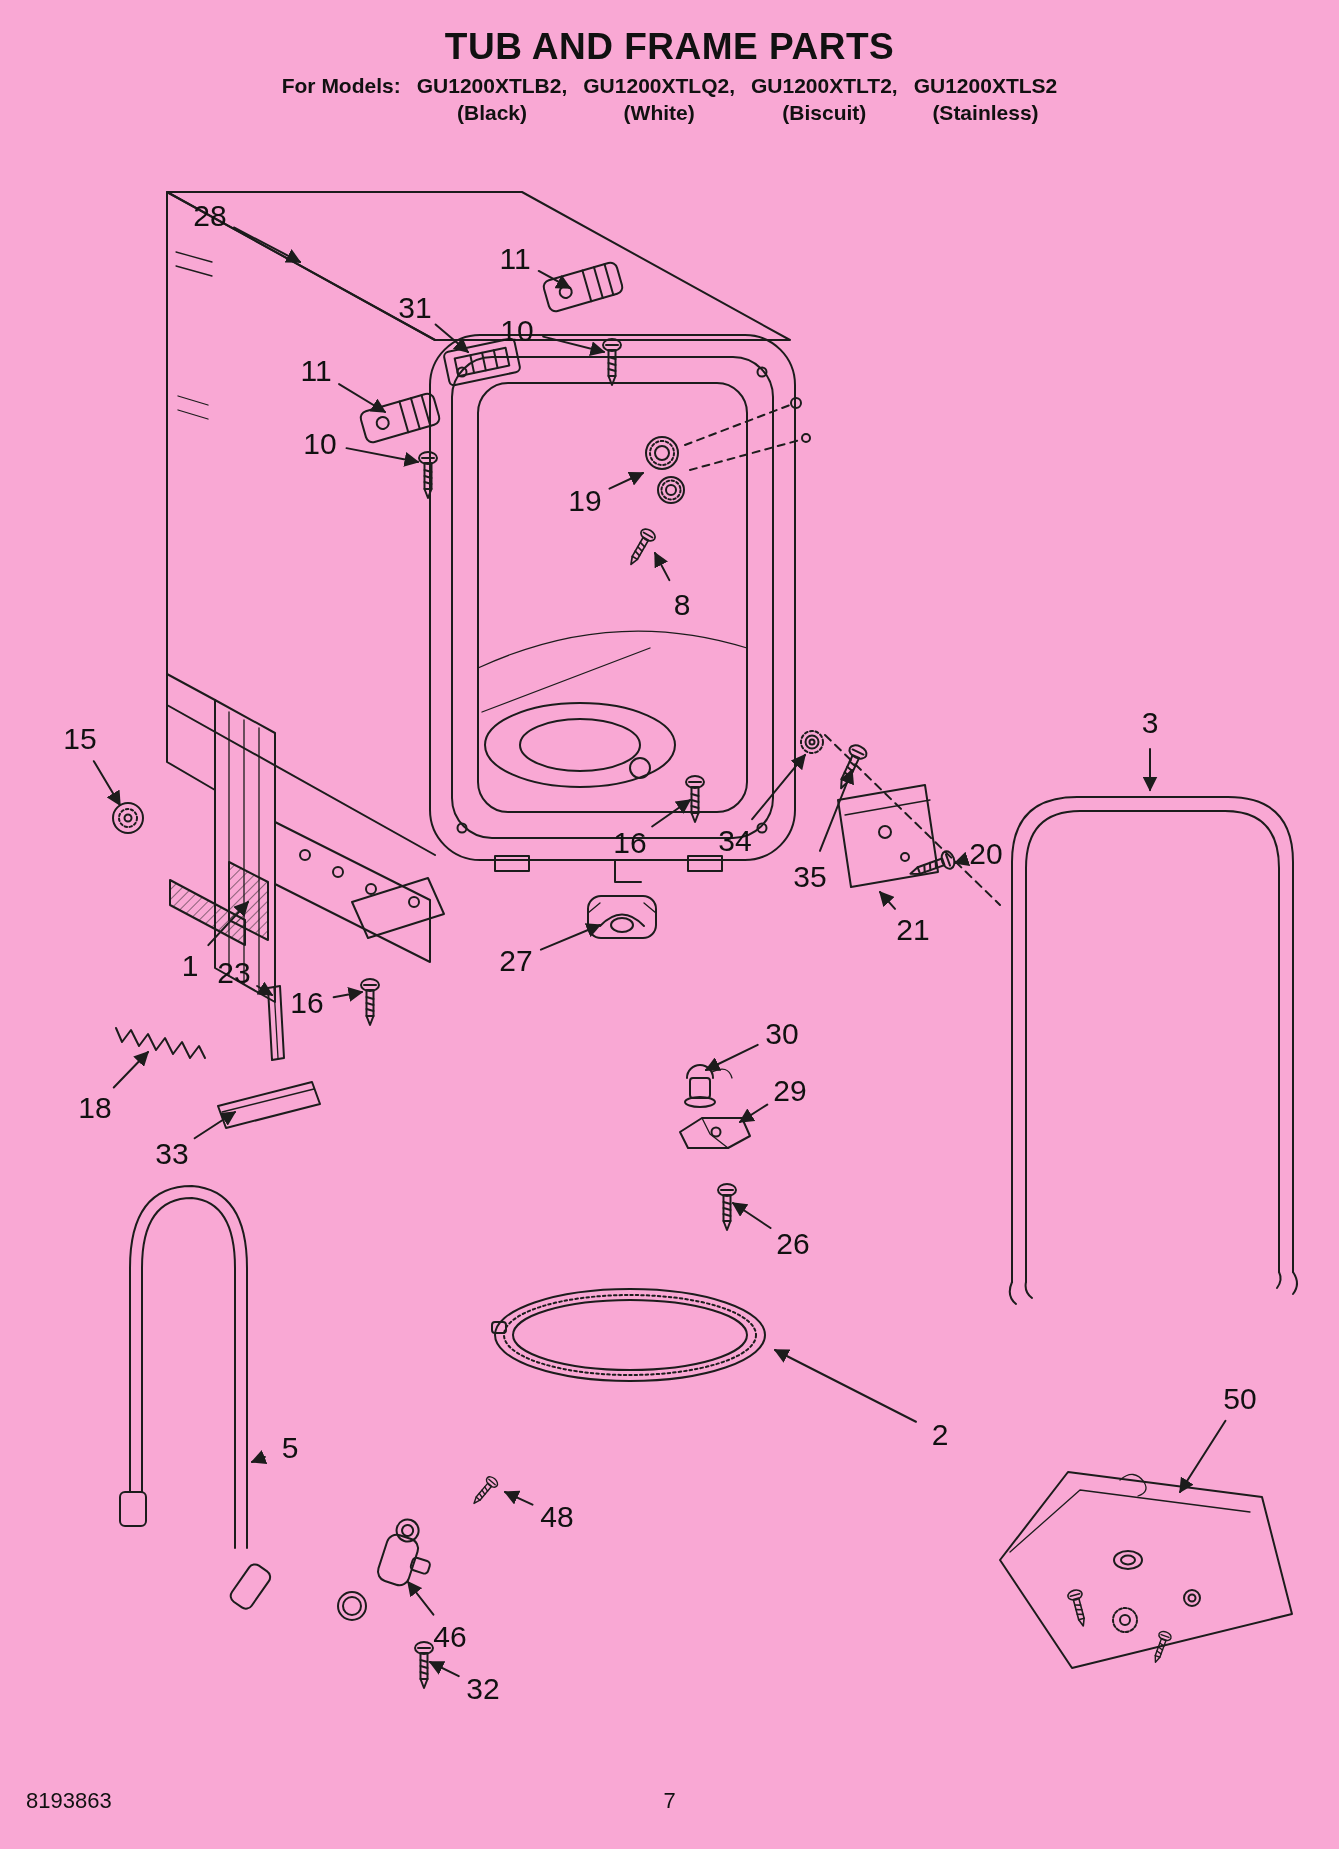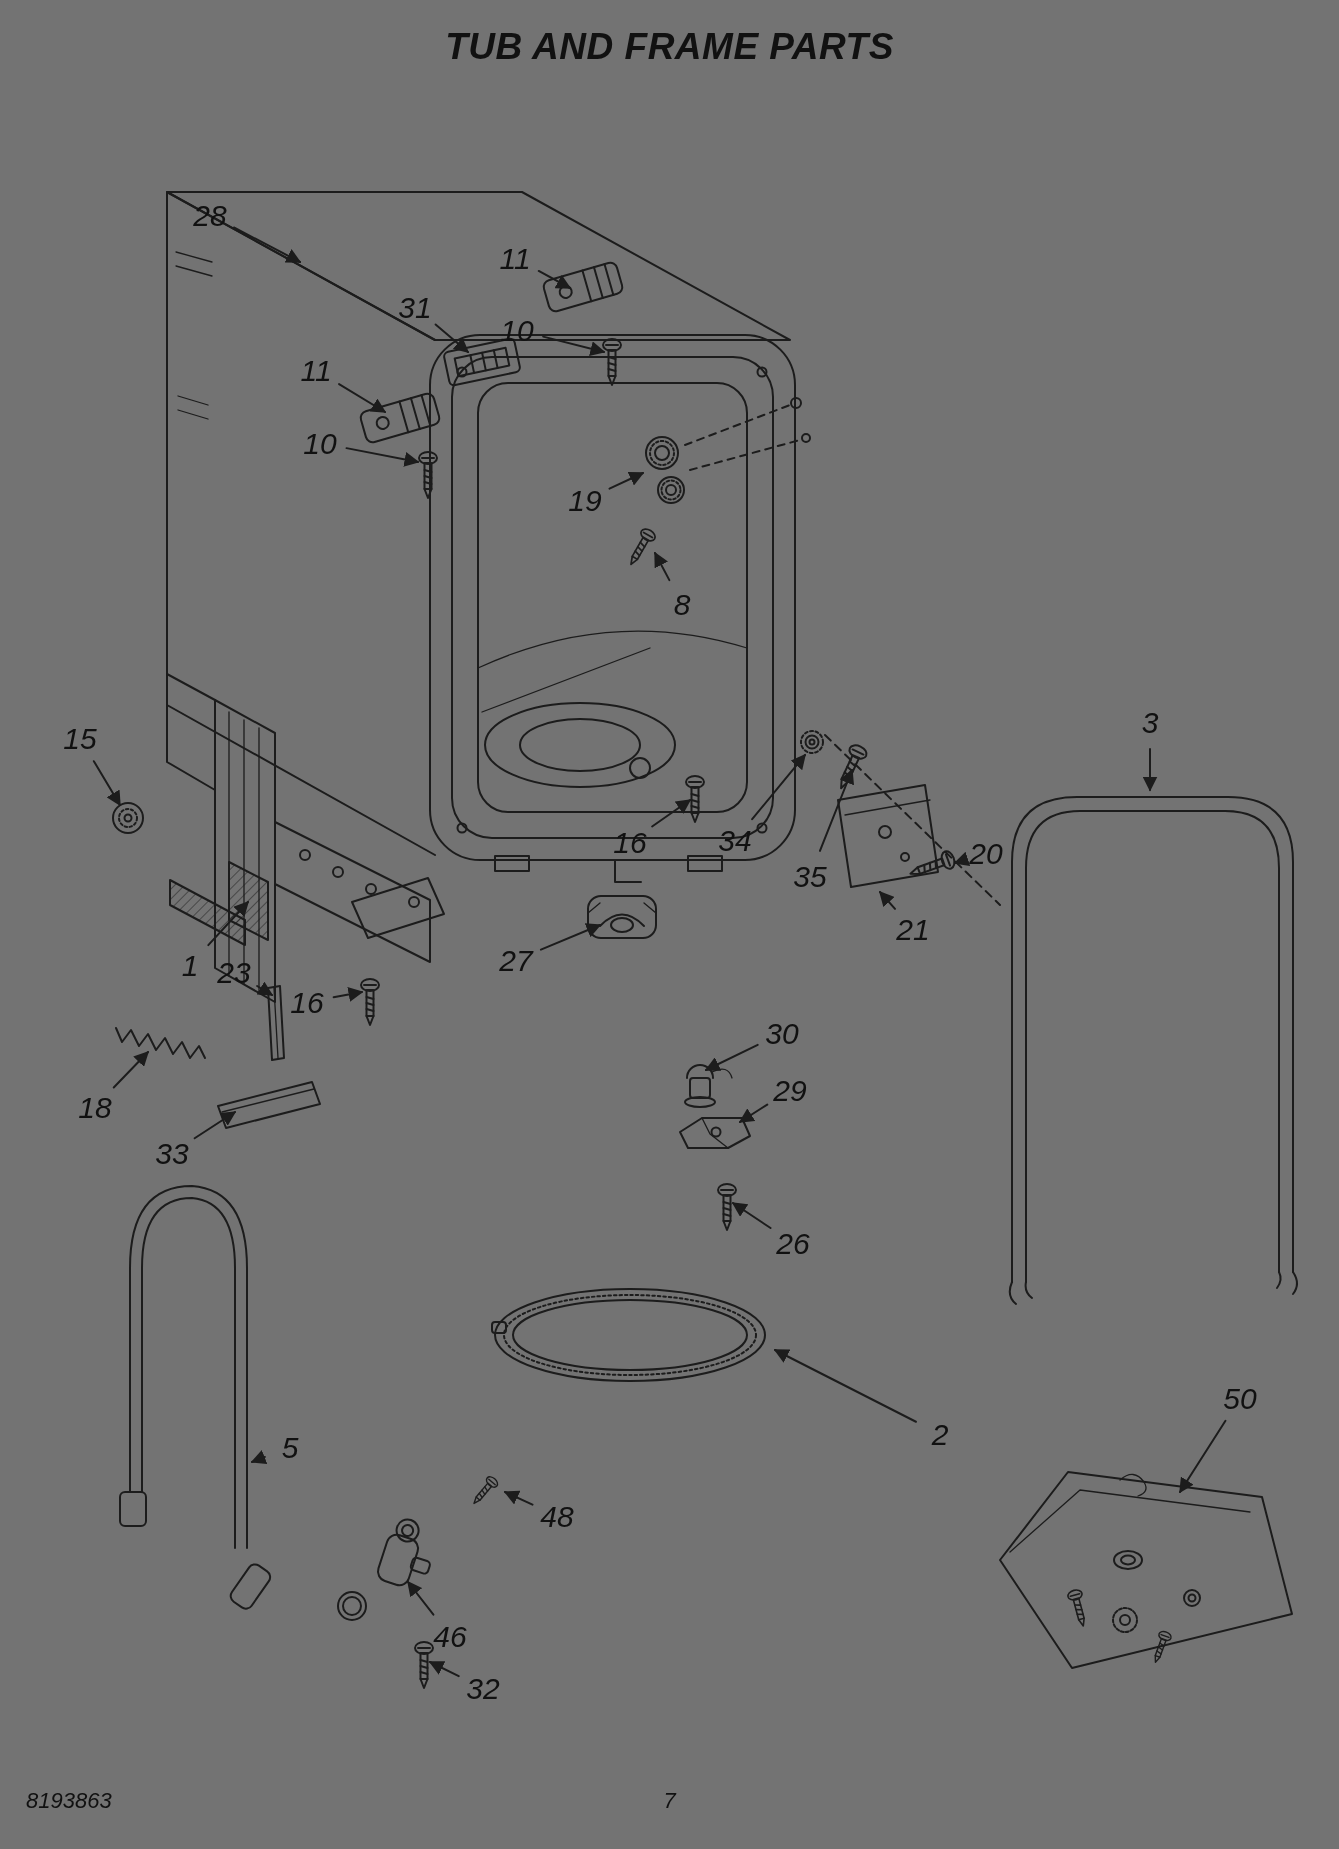--- a/index.html
+++ b/index.html
@@ -1,17 +1,17 @@
 <!DOCTYPE html>
 <html><head>
 <meta charset="utf-8">
 <style>
   html,body{margin:0;padding:0;background:#ffffff;}
   body{width:1339px;height:1849px;position:relative;font-family:"Liberation Sans",sans-serif;color:#111;overflow:hidden;}
-  .page{position:absolute;inset:0;background:#737373;font-style:italic;}
+  .page{position:absolute;inset:0;background:#f9a8d4;}
   #diagram{position:absolute;left:0;top:0;width:1339px;height:1849px;}
   
   .s{stroke:#1c1c1c;fill:none;stroke-width:2;stroke-linecap:round;stroke-linejoin:round;}
   .thin{stroke-width:1.3;}
   .callout-line{stroke:#1c1c1c;stroke-width:2;fill:none;}
   .callout-number{fill:#111;stroke:none;font-family:"Liberation Sans",sans-serif;font-size:30px;text-anchor:middle;dominant-baseline:central;}
   .header{position:absolute;top:26px;left:0;width:100%;text-align:center;z-index:3;}
   .title{font-size:37px;font-weight:700;letter-spacing:.5px;}
   .models-grid{display:inline-grid;grid-template-columns:repeat(5,auto);column-gap:16px;row-gap:3px;font-size:21px;font-weight:700;margin-top:6px;}
   .models-grid .mname{white-space:nowrap;}
@@ -20,20 +20,32 @@
   .doc-number{position:absolute;left:26px;}
   .page-number{position:absolute;left:0;width:100%;text-align:center;}
 </style>
 </head>
 <body>
 
 <div class="page">
 
   <div class="header">
     <div class="title">TUB AND FRAME PARTS</div>
+    <div class="models-grid">
+      <span class="prefix">For Models:</span>
+      <span class="mname">GU1200XTLB2,</span>
+      <span class="mname">GU1200XTLQ2,</span>
+      <span class="mname">GU1200XTLT2,</span>
+      <span class="mname">GU1200XTLS2</span>
+      <span></span>
+      <span class="mcolor">(Black)</span>
+      <span class="mcolor">(White)</span>
+      <span class="mcolor">(Biscuit)</span>
+      <span class="mcolor">(Stainless)</span>
+    </div>
   </div>
 
   <svg id="diagram" viewBox="0 0 1339 1849">
     <defs>
       <marker id="arrowhead" viewBox="0 0 10 10" refX="9" refY="5" markerWidth="7.5" markerHeight="7.5" orient="auto-start-reverse">
         <path d="M0,0 L10,5 L0,10 Z" fill="#1c1c1c"></path>
       </marker>
       <pattern id="hatch" width="7" height="7" patternUnits="userSpaceOnUse" patternTransform="rotate(45)">
         <line x1="0" y1="0" x2="0" y2="7" stroke="#1c1c1c" stroke-width="1"></line>
       </pattern>

